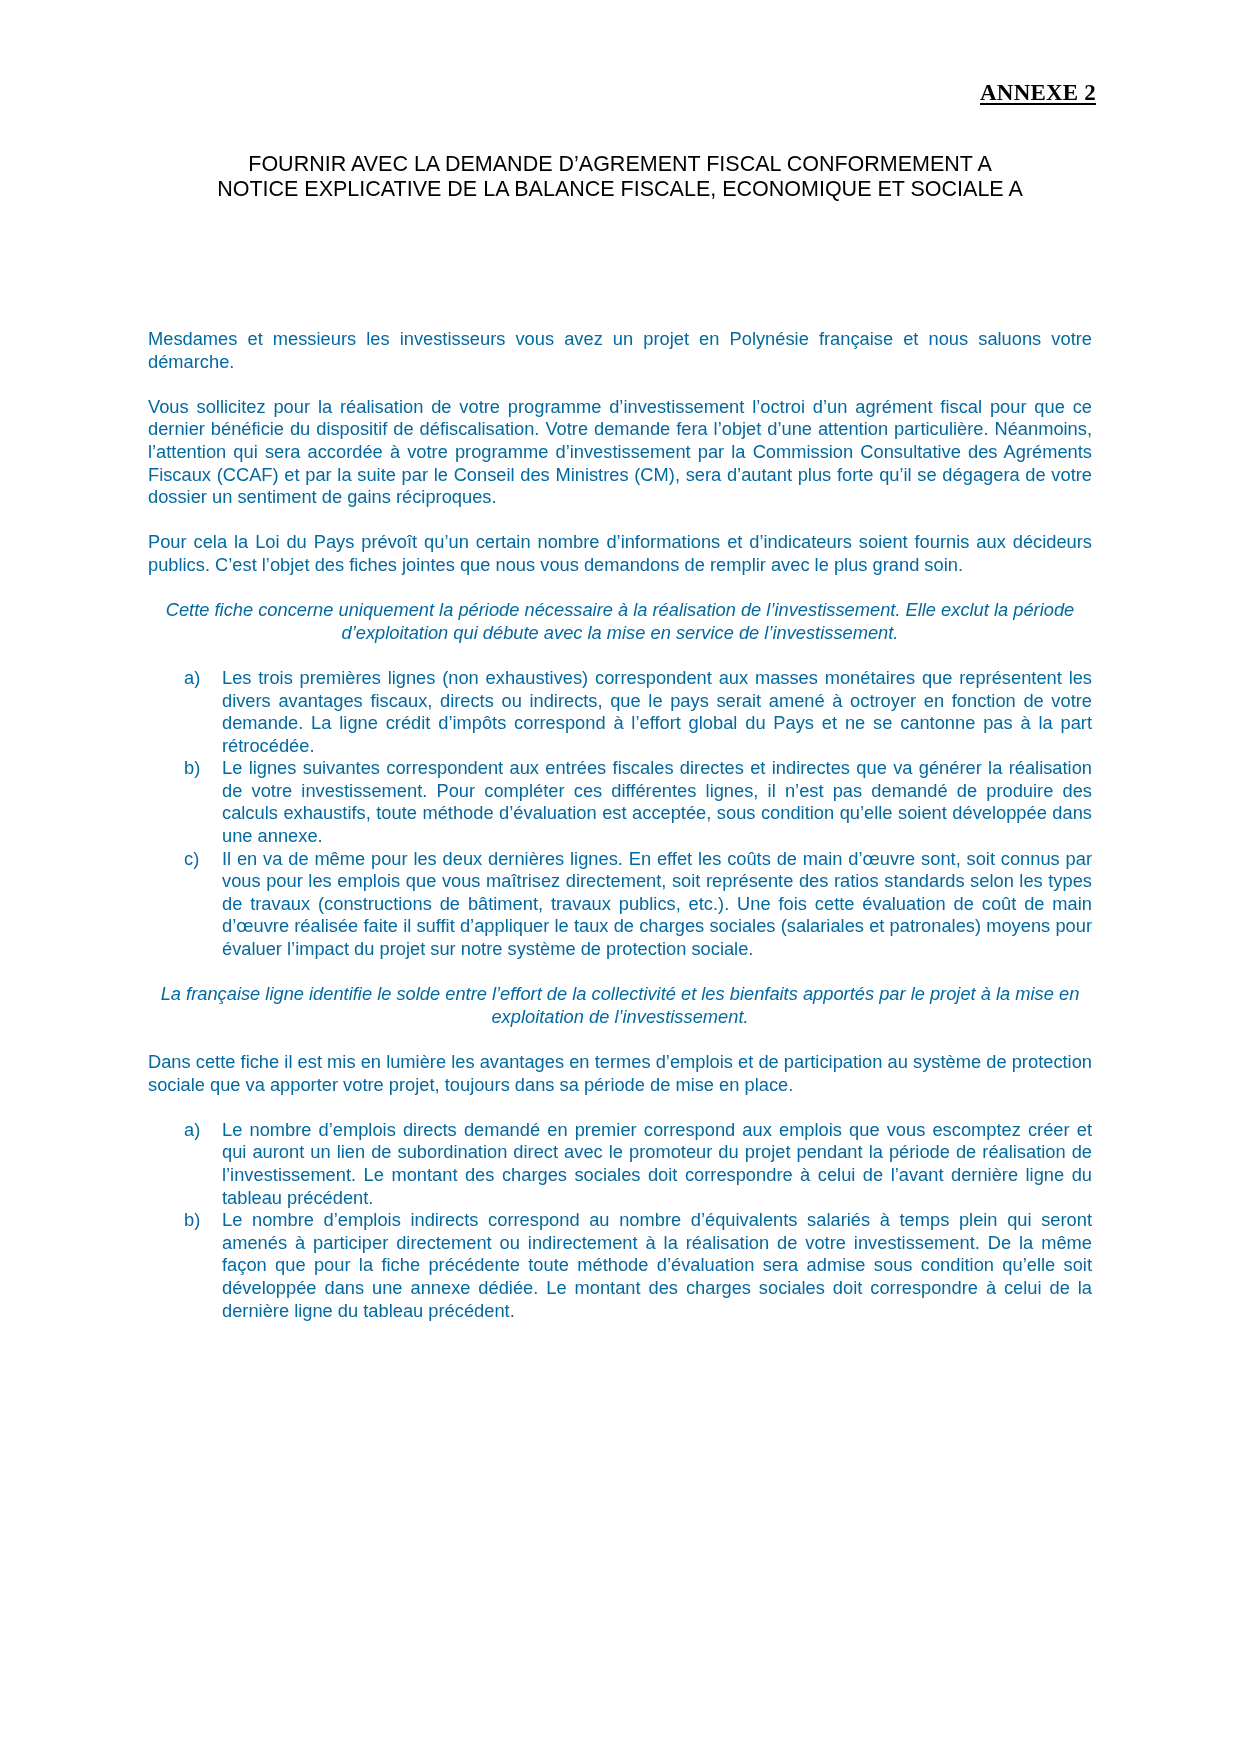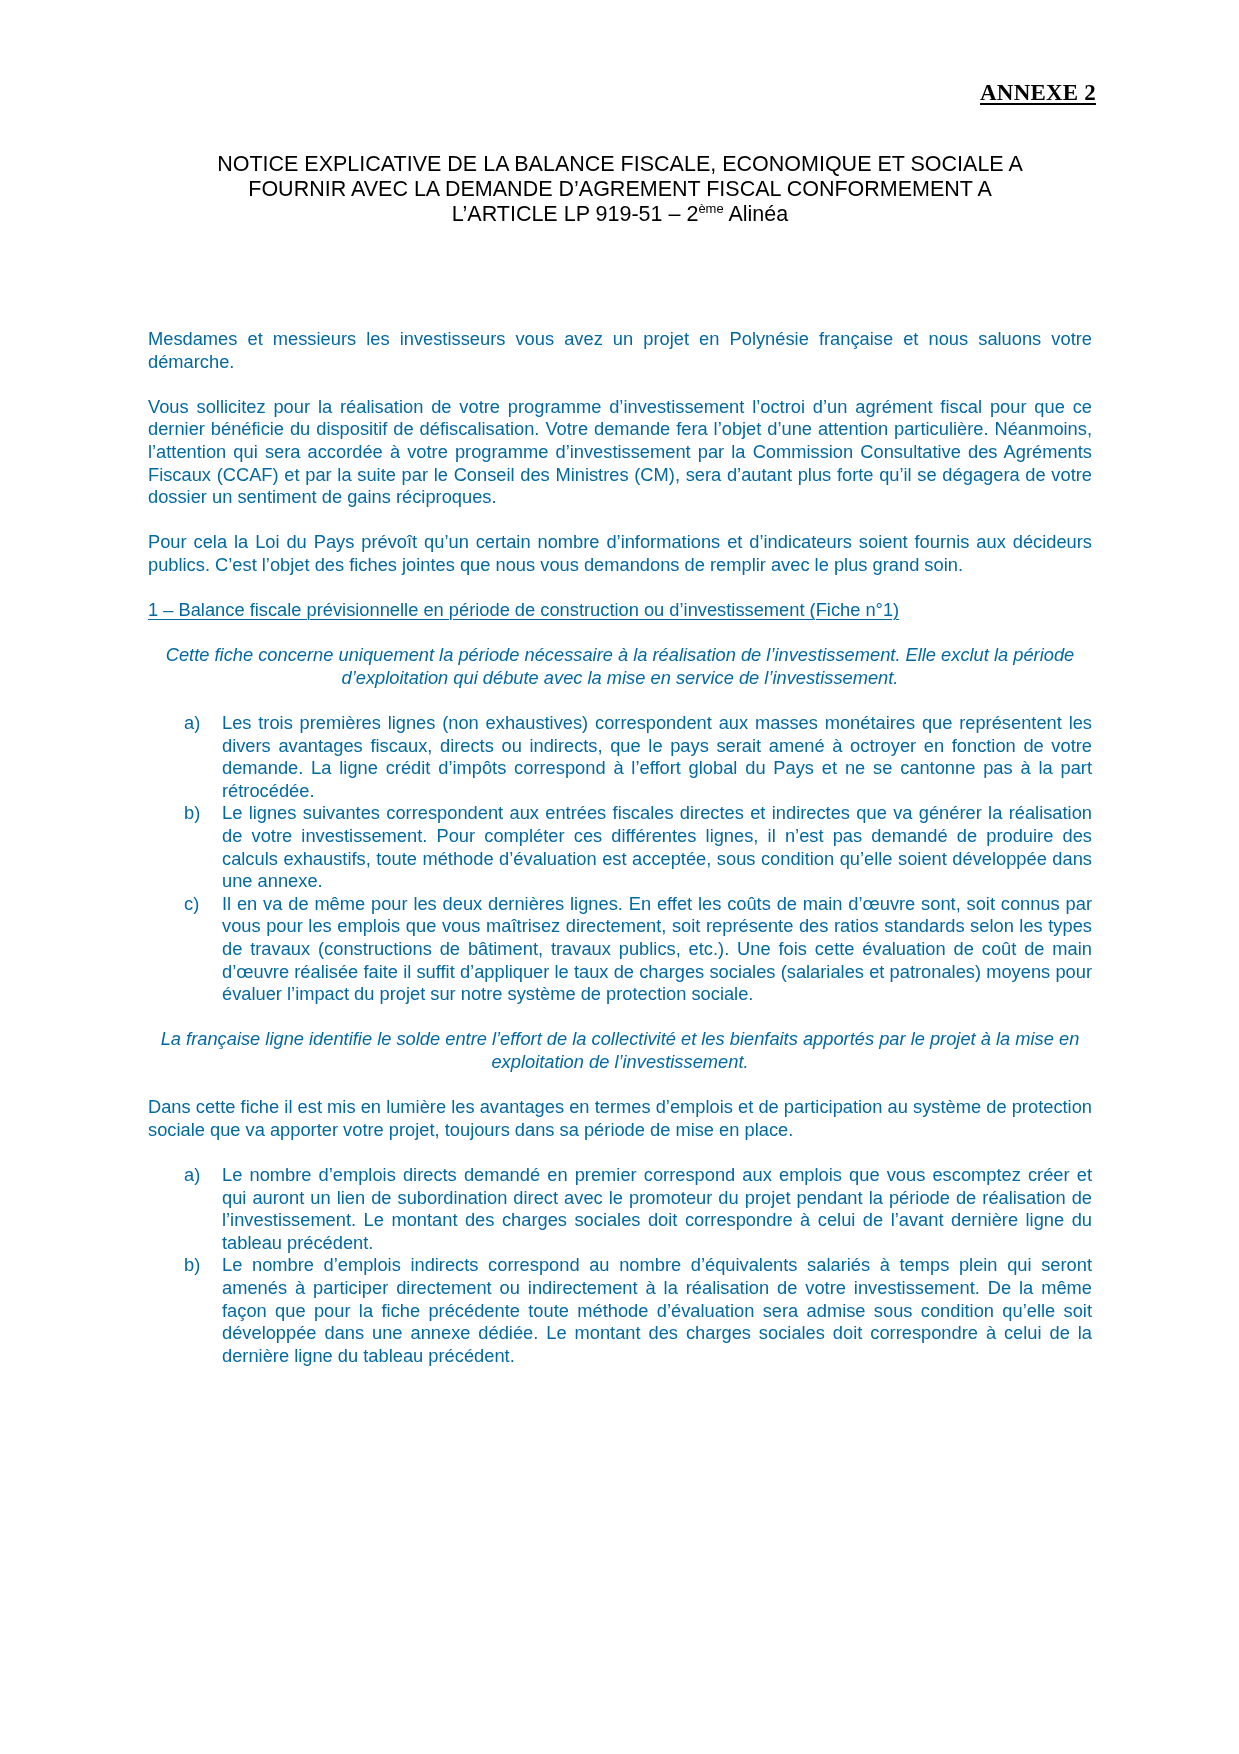--- a/index.html
+++ b/index.html
@@ -87,32 +87,30 @@
     }
   </style>
 </head>
 <body>
 
 <div class="page">
 
   <div class="annex">ANNEXE 2</div>
 
   <div class="title">
+    <div>FOURNIR AVEC LA DEMANDE D’AGREMENT FISCAL CONFORMEMENT A</div>
     <div>NOTICE EXPLICATIVE DE LA BALANCE FISCALE, ECONOMIQUE ET SOCIALE A</div>
-    <div>FOURNIR AVEC LA DEMANDE D’AGREMENT FISCAL CONFORMEMENT A</div>
-    <div><span>L’ARTICLE LP 919-51 – 2</span><sup>ème</sup><span> Alinéa</span></div>
   </div>
 
   <div class="content">
 
     <p>Mesdames et messieurs les investisseurs vous avez un projet en Polynésie française et nous saluons votre démarche.</p>
     <p>Vous sollicitez pour la réalisation de votre programme d’investissement l’octroi d’un agrément fiscal pour que ce dernier bénéficie du dispositif de défiscalisation. Votre demande fera l’objet d’une attention particulière. Néanmoins, l’attention qui sera accordée à votre programme d’investissement par la Commission Consultative des Agréments Fiscaux (CCAF) et par la suite par le Conseil des Ministres (CM), sera d’autant plus forte qu’il se dégagera de votre dossier un sentiment de gains réciproques.</p>
     <p>Pour cela la Loi du Pays prévoît qu’un certain nombre d’informations et d’indicateurs soient fournis aux décideurs publics. C’est l’objet des fiches jointes que nous vous demandons de remplir avec le plus grand soin.</p>
 
-    <div class="heading">1 – Balance fiscale prévisionnelle en période de construction ou d’investissement (Fiche n°1)</div>
     <p class="left">Cette fiche concerne uniquement la période nécessaire à la réalisation de l’investissement. Elle exclut la période d’exploitation qui débute avec la mise en service de l’investissement.</p>
     <ol class="items">
       <li>
         <span class="marker">a)</span>
         <span>Les trois premières lignes (non exhaustives) correspondent aux masses monétaires que représentent les divers avantages fiscaux, directs ou indirects, que le pays serait amené à octroyer en fonction de votre demande. La ligne crédit d’impôts correspond à l’effort global du Pays et ne se cantonne pas à la part rétrocédée.</span>
       </li>
       <li>
         <span class="marker">b)</span>
         <span>Le lignes suivantes correspondent aux entrées fiscales directes et indirectes que va générer la réalisation de votre investissement. Pour compléter ces différentes lignes, il n’est pas demandé de produire des calculs exhaustifs, toute méthode d’évaluation est acceptée, sous condition qu’elle soient développée dans une annexe.</span>
       </li>

